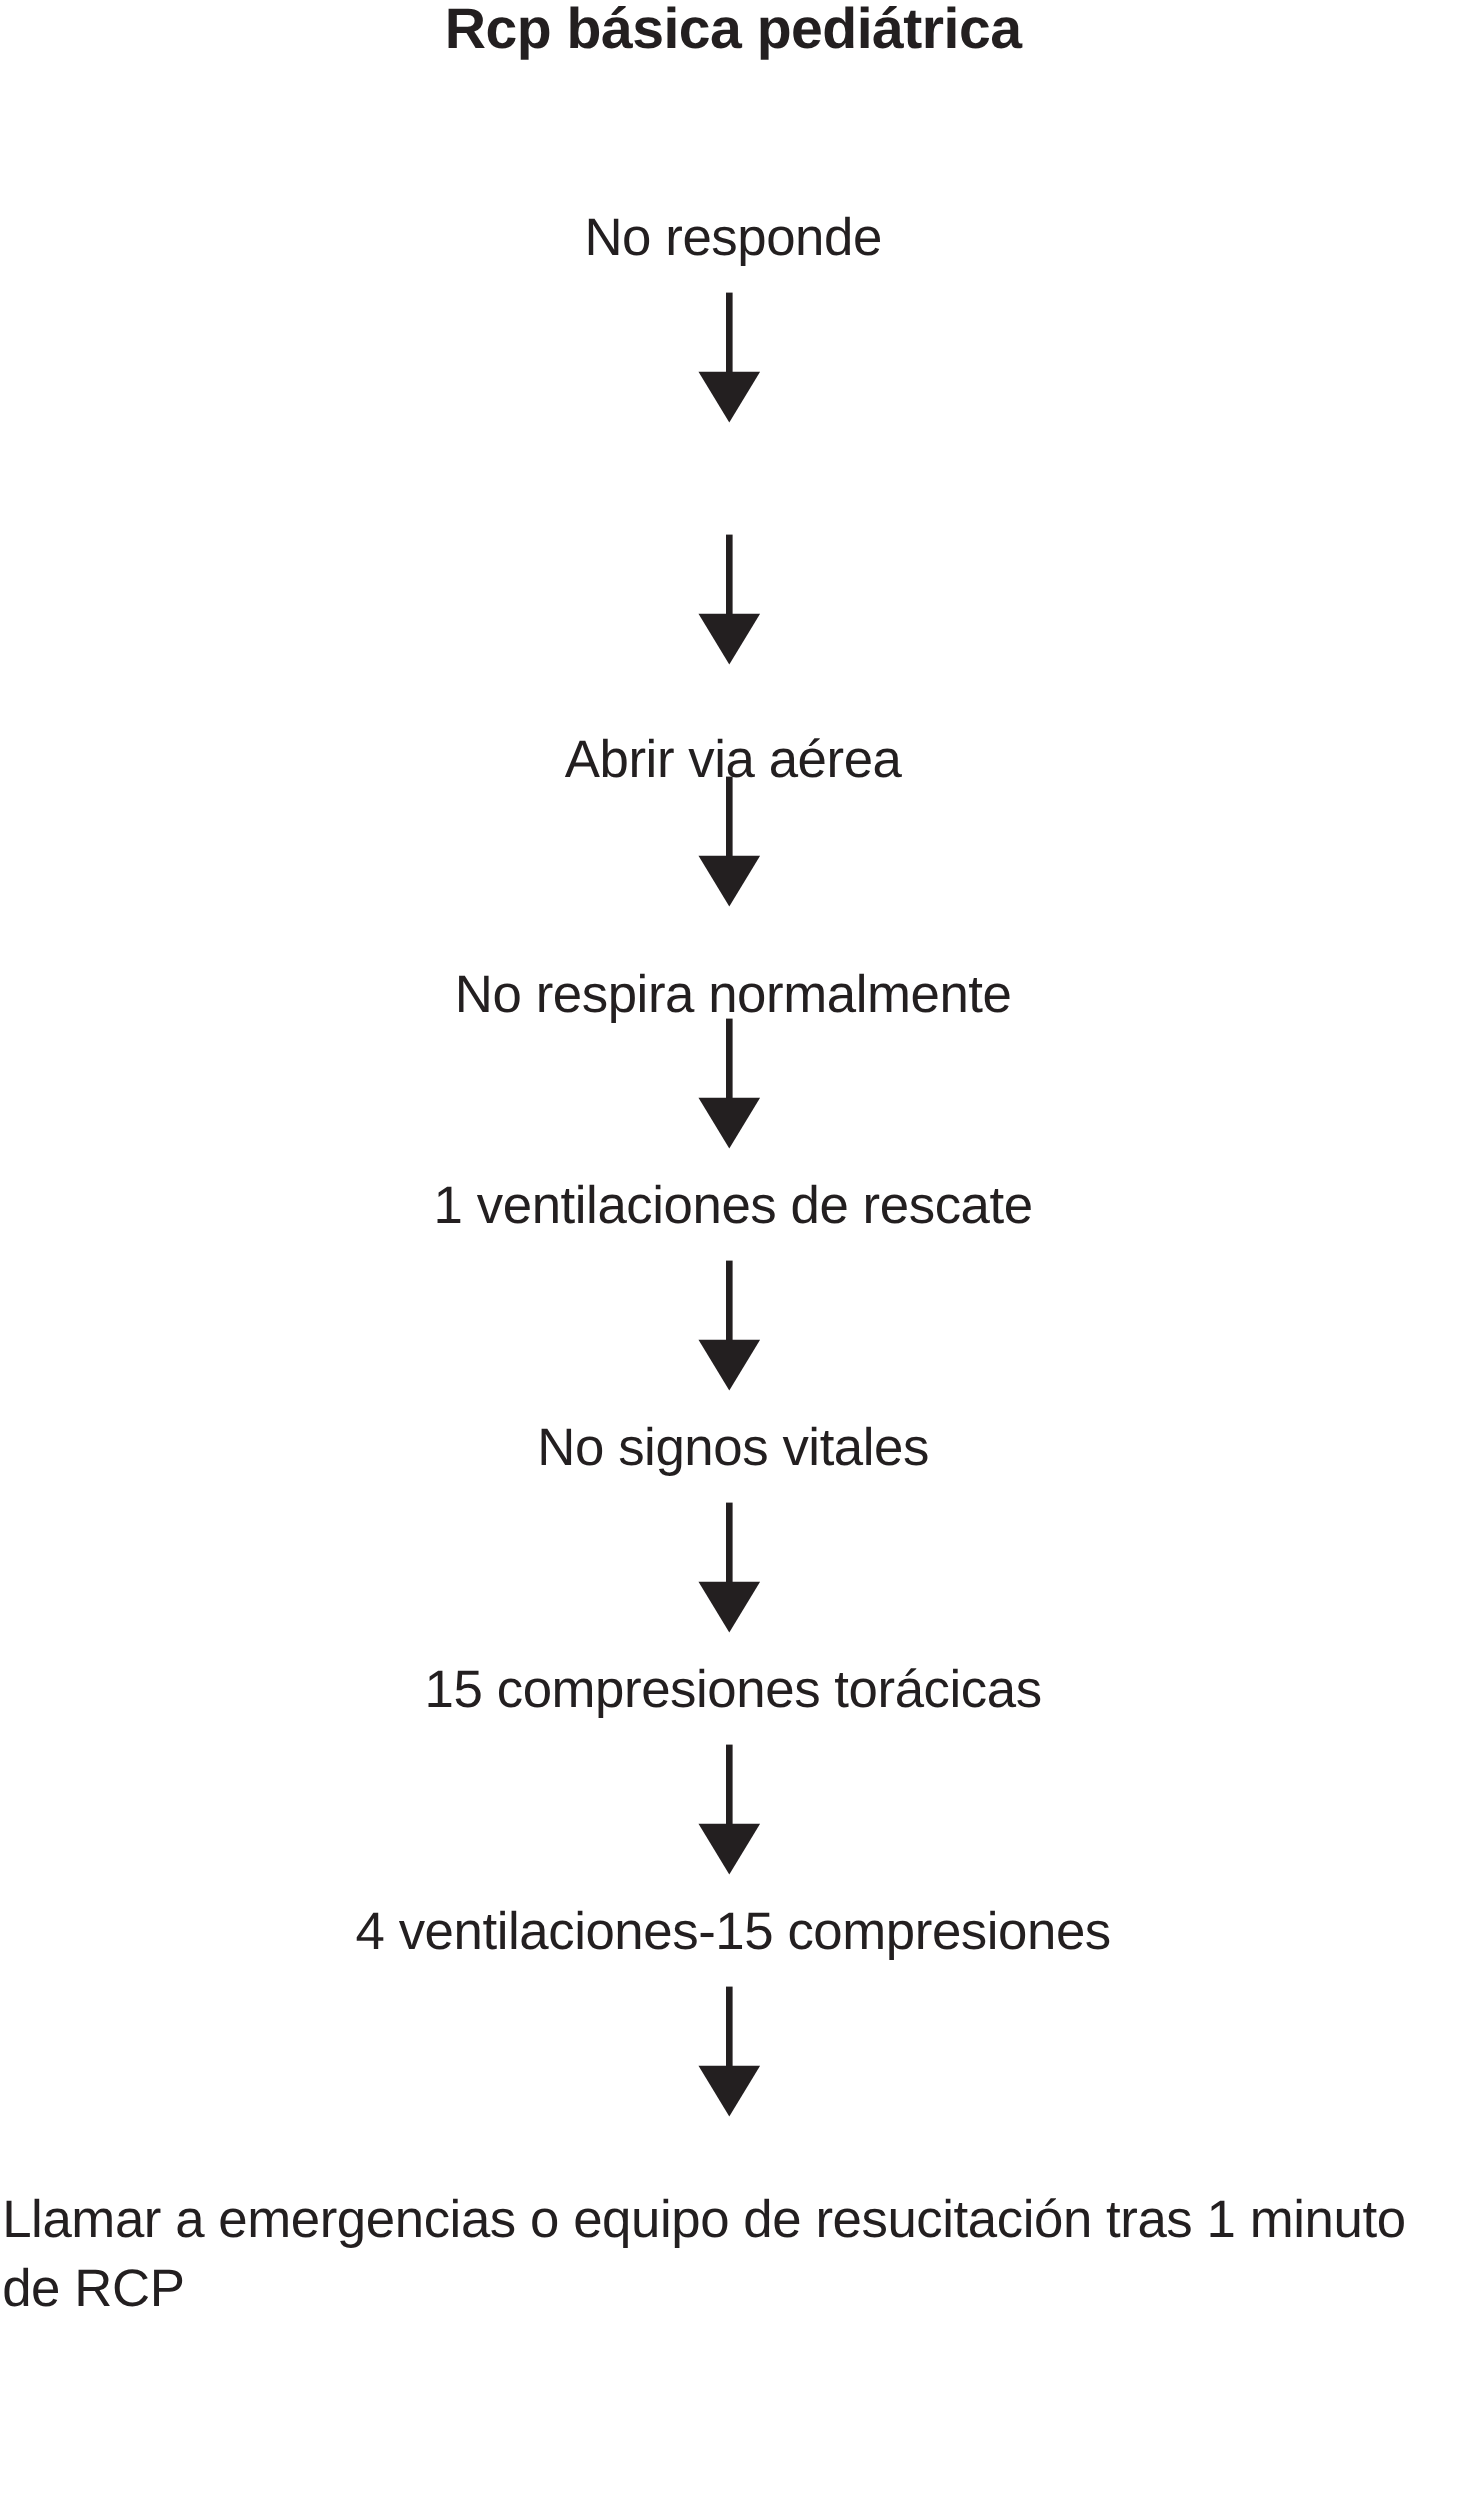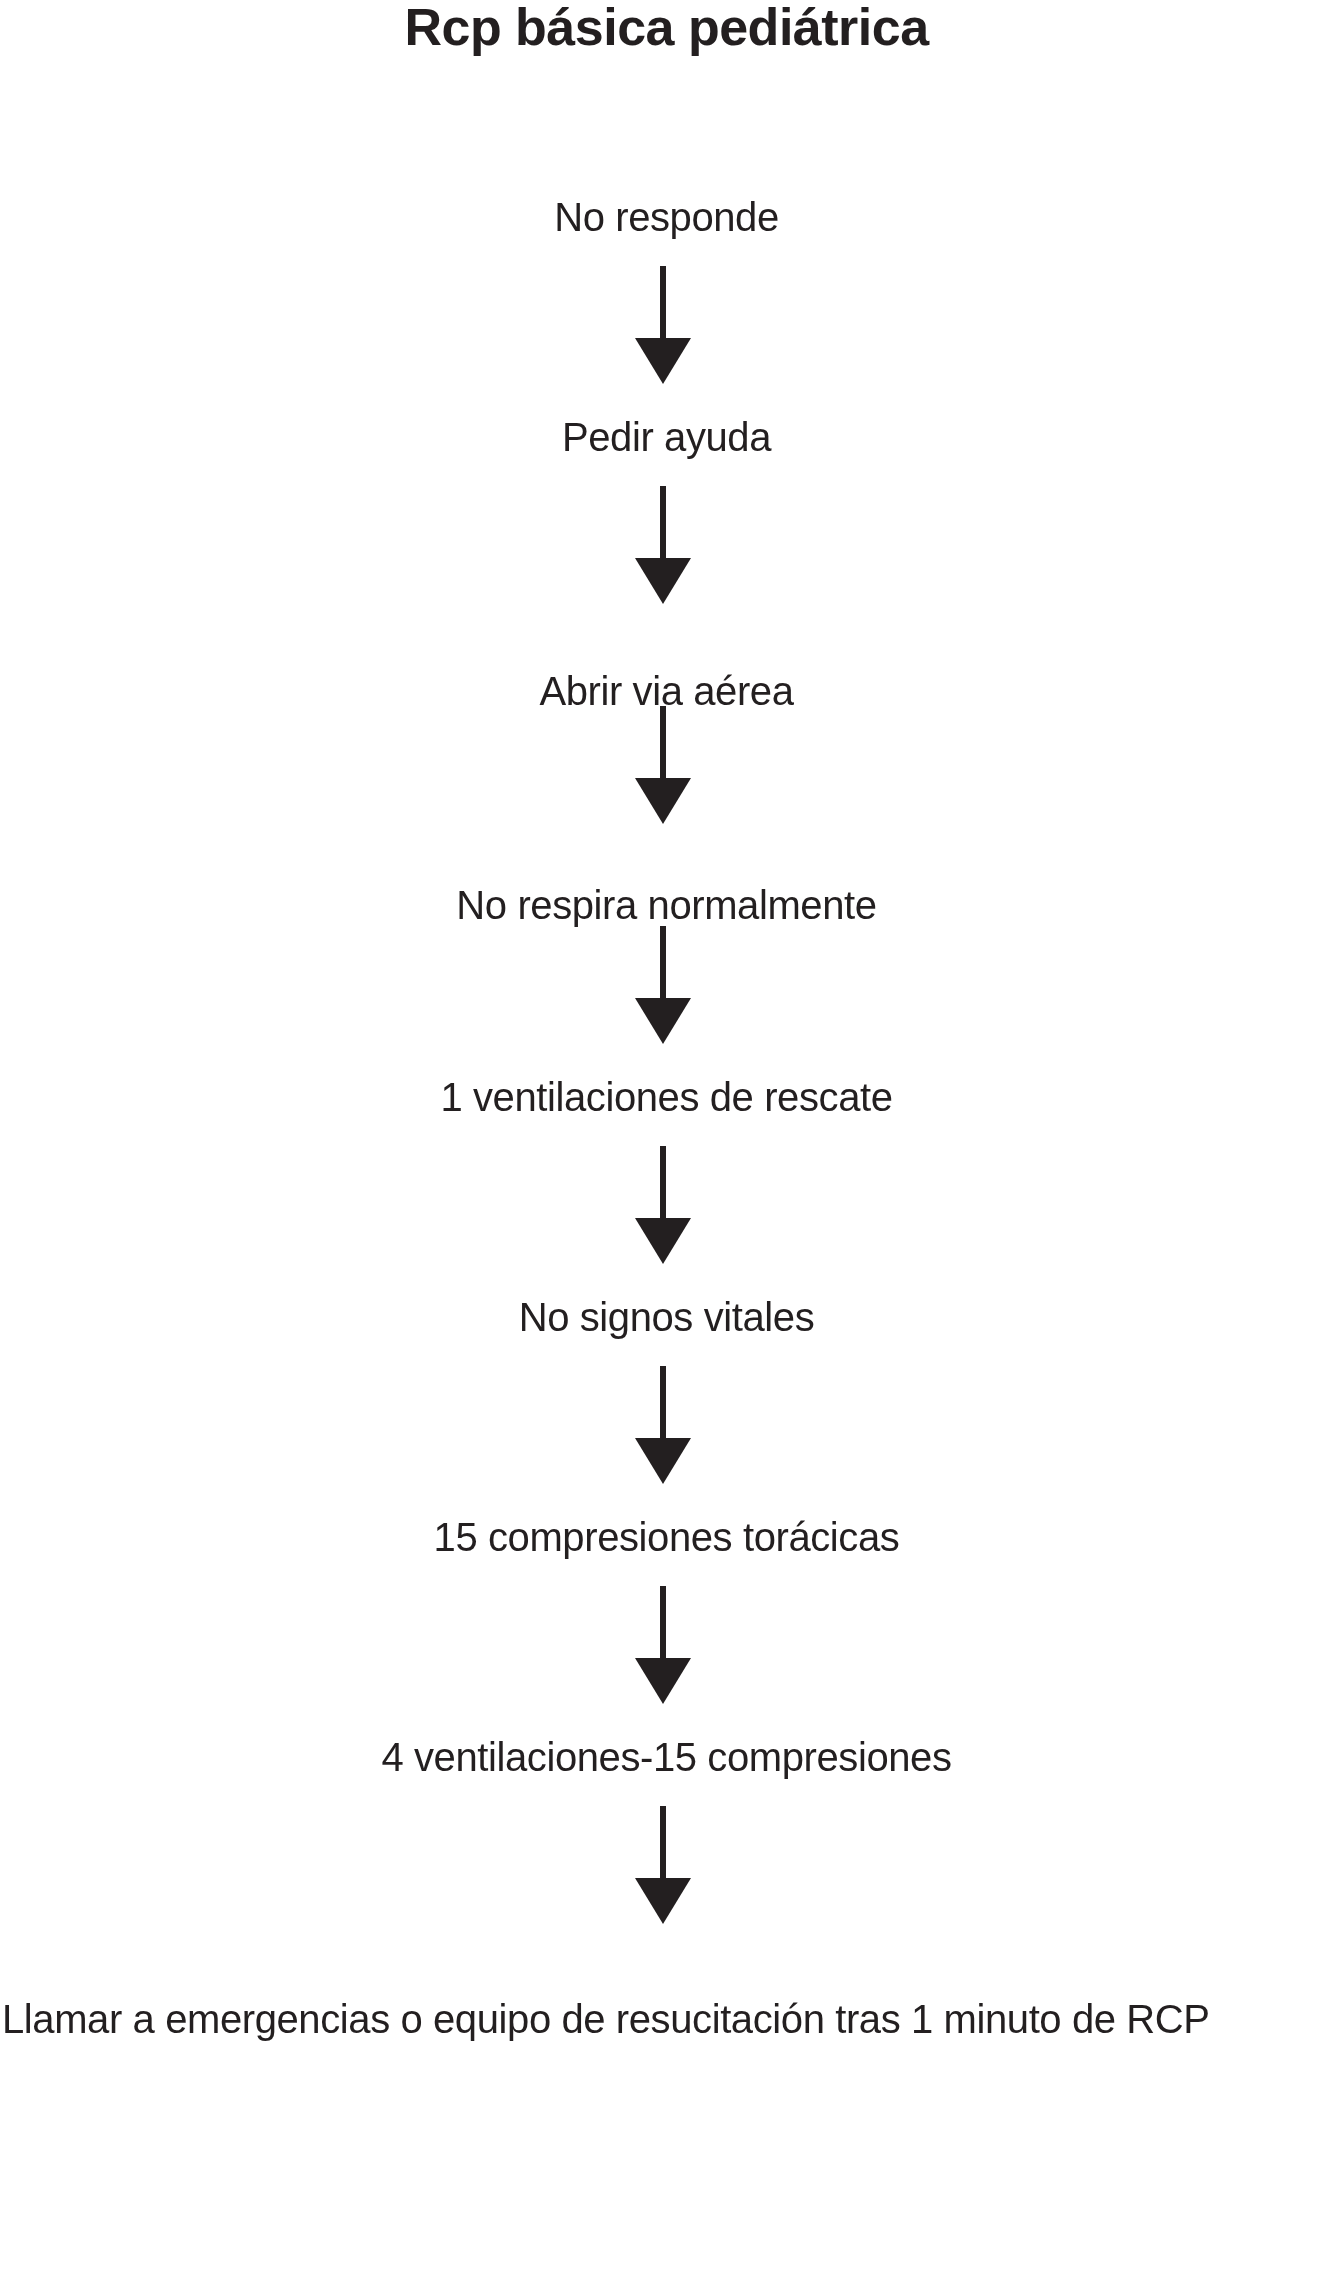--- a/index.html
+++ b/index.html
@@ -39,21 +39,21 @@
     color: #231f20;
     white-space: nowrap;
   }
 
   
   .flow-step {
     position: absolute;
     left: 0;
     width: 1333px;
     text-align: center;
-    font-size: 40px;
+    font-size: 48px;
     font-weight: normal;
     line-height: 58px;
     letter-spacing: -0.4px;
     color: #231f20;
     white-space: nowrap;
   }
 
   
   .flow-step.final-step {
     text-align: left;
@@ -88,21 +88,20 @@
 
   <div class="flow-step" style="top: 188px;">No responde</div>
 
   <div class="flow-arrow" style="left: 633px; top: 266px; height: 120px;">
     <svg viewBox="0 0 60 120" preserveAspectRatio="none" aria-hidden="true">
       <rect x="27" y="0" width="6" height="76" fill="#231f20"></rect>
       <polygon points="2,72 58,72 30,118" fill="#231f20"></polygon>
     </svg>
   </div>
 
-  <div class="flow-step" style="top: 408px;">Pedir ayuda</div>
 
   <div class="flow-arrow" style="left: 633px; top: 486px; height: 120px;">
     <svg viewBox="0 0 60 120" preserveAspectRatio="none" aria-hidden="true">
       <rect x="27" y="0" width="6" height="76" fill="#231f20"></rect>
       <polygon points="2,72 58,72 30,118" fill="#231f20"></polygon>
     </svg>
   </div>
 
   <div class="flow-step" style="top: 662px;">Abrir via aérea</div>
 

